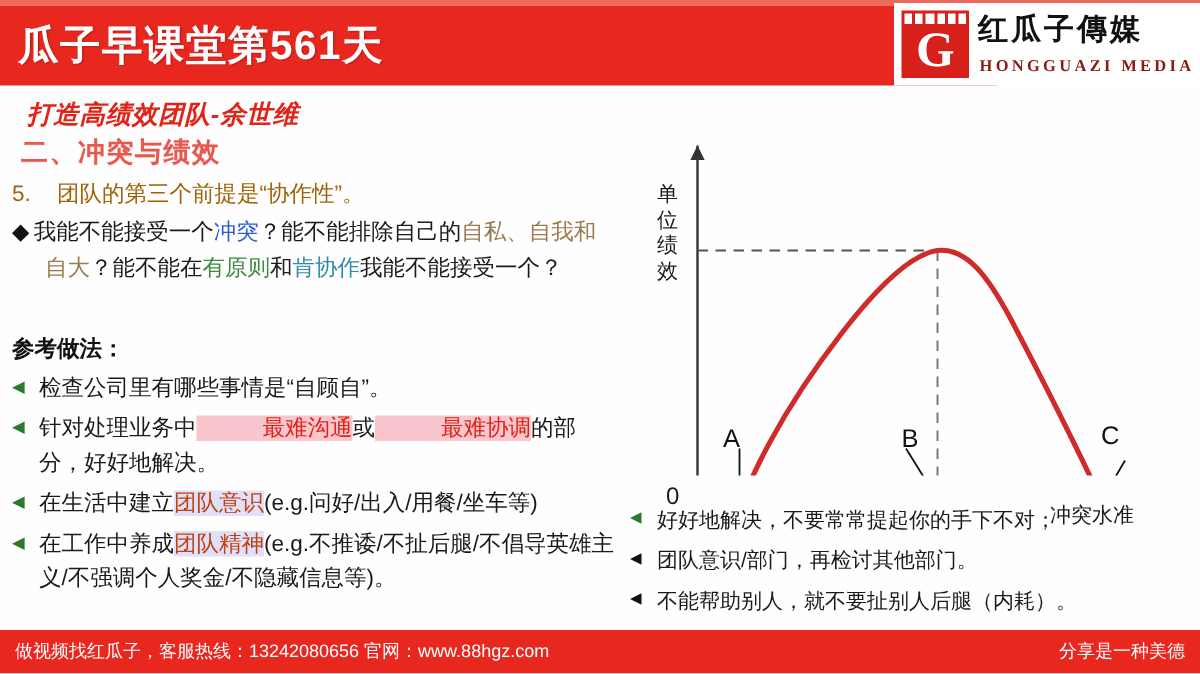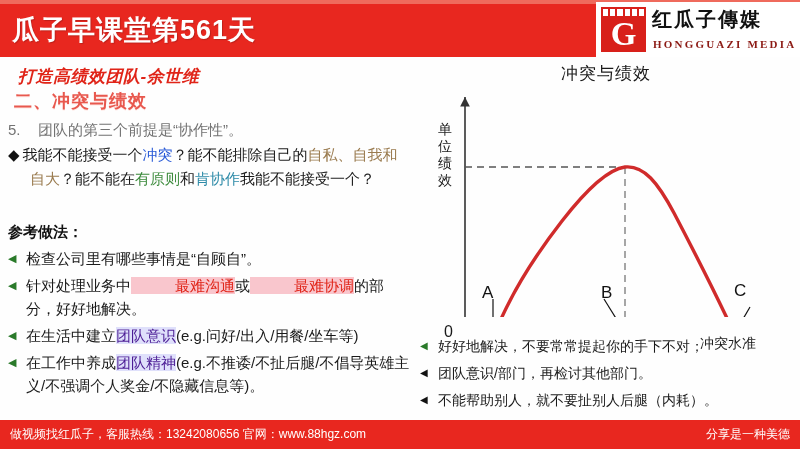--- a/index.html
+++ b/index.html
@@ -62,35 +62,35 @@
     white-space:nowrap;letter-spacing:.5px;
   }
   .section-head{
     position:absolute;left:14px;top:32px;
     font-size:18px;font-weight:bold;color:#e8584e;
     white-space:nowrap;letter-spacing:1px;
     text-shadow:0 1px 0 #ffe9e6;
   }
   .item-num{
     position:absolute;left:8px;top:62px;width:400px;
-    font-size:15px;color:#737373;line-height:22px;
+    font-size:15px;color:#a16207;line-height:22px;
   }
   .item-num .n{display:inline-block;width:30px;}
   .para-diamond{
     position:absolute;left:8px;top:86px;width:398px;
     font-size:15px;color:#1a1a1a;line-height:24px;
   }
   .para-diamond .mk{color:#111;margin-right:3px;}
   .hang{display:block;padding-left:22px;text-indent:-22px;}
   .c-blue{color:#2a5bd7;}
   .c-brown{color:#9a7b4f;}
   .c-green{color:#3d8b3d;}
   .c-teal{color:#2e8ba8;}
   .c-red-hl{color:#e02418;background:#f9c6cd;padding-left:44px;}
-  .c-indigo{color:#4c1d95;background:#dfe0fb;}
+  .c-indigo{color:#c2410c;background:#dfe0fb;}
 
   .ref-title{
     position:absolute;left:8px;top:166px;
     font-size:15px;font-weight:bold;color:#111111;
   }
   .bullets{position:absolute;left:8px;top:190px;width:402px;}
   .blt{
     display:flex;align-items:flex-start;
     font-size:15px;color:#1a1a1a;line-height:23px;margin-bottom:4px;
   }
@@ -204,21 +204,20 @@
       <div class="blt">
         <span class="tri">◀</span>
         <span class="txt"><span>在工作中养成</span><span class="c-indigo">团队精神</span><span>(e.g.不推诿/不扯后腿/不倡导英雄主义/不强调个人奖金/不隐藏信息等)。</span></span>
       </div>
 
     </div>
   </div>
 
   <div class="right-col">
 
-    <div class="chart-title">冲突与绩效</div>
 
     <div class="chart-box">
 
       <div class="ylab">
         <span>单</span>
         <span>位</span>
         <span>绩</span>
         <span>效</span>
       </div>
 

